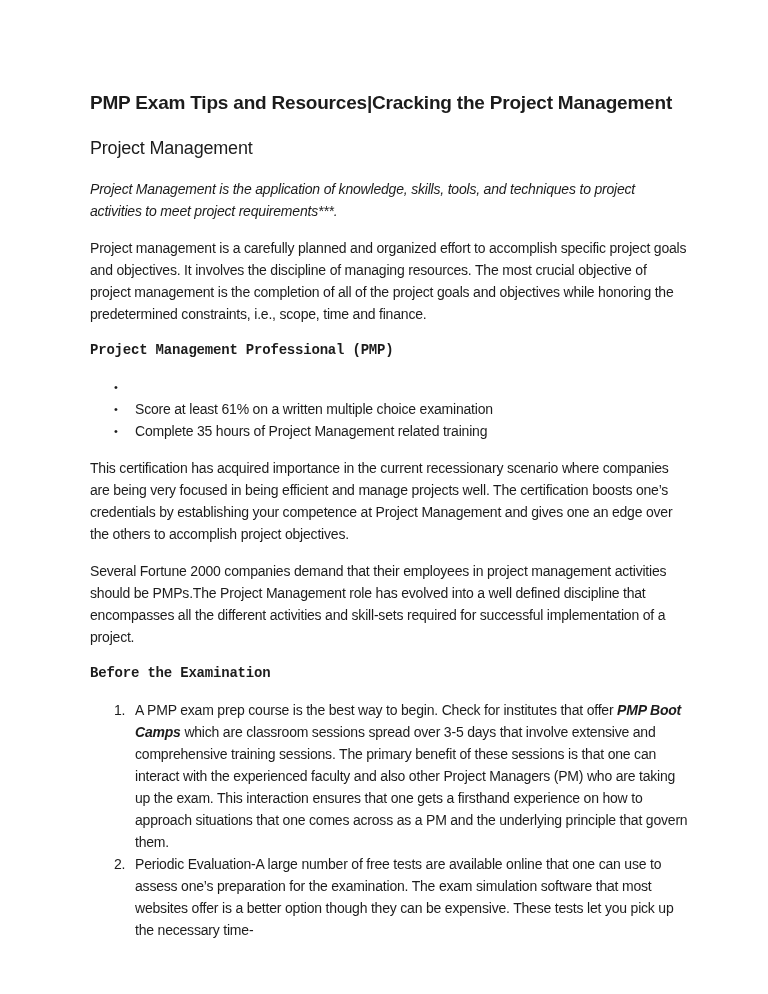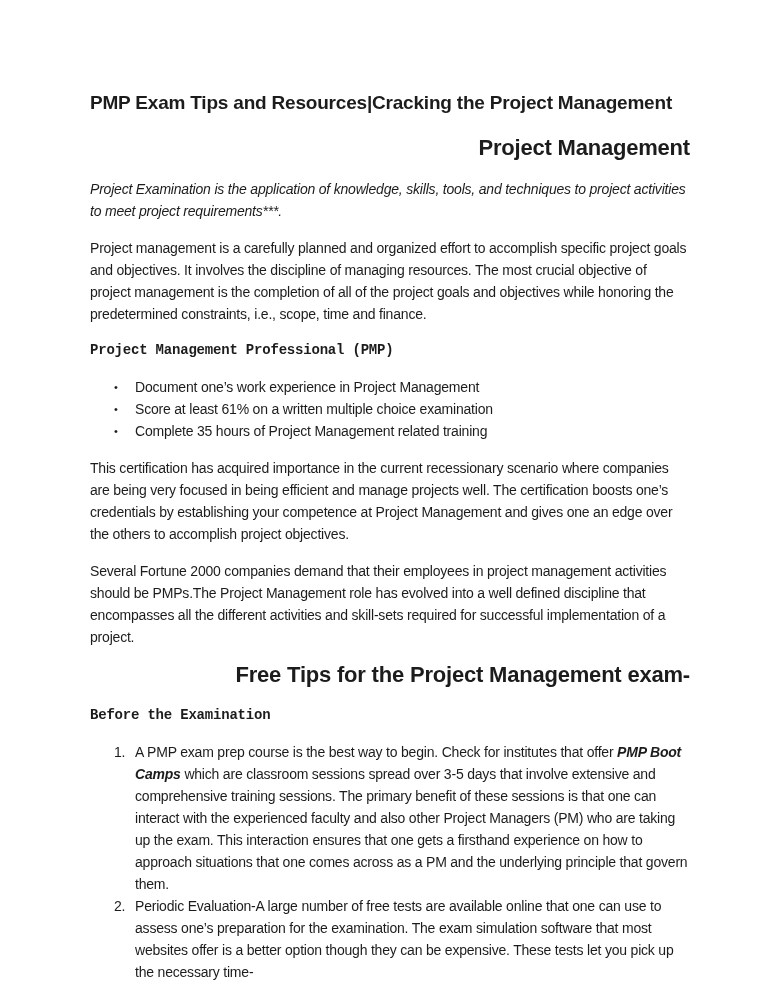--- a/index.html
+++ b/index.html
@@ -23,26 +23,25 @@
     width: 600px;
   }
   .doc-title {
     font-size: 19px;
     font-weight: bold;
     line-height: 30px;
     margin: 0 0 18px 0;
     letter-spacing: -0.2px;
   }
   .h2 {
-    font-size: 22px;
-    font-weight: bold;
+    font-size: 18px;
+    font-weight: normal;
     line-height: 24px;
     margin: 0 0 18px 0;
     letter-spacing: -0.2px;
-    text-align: right;
   }
   .h3 {
     font-size: 14px;
     font-weight: bold;
     line-height: 20px;
     margin: 0 0 16px 0;
     letter-spacing: -0.2px;
     font-family: Liberation Mono, monospace;
   }
   .para {
@@ -89,47 +88,45 @@
 </head>
 <body>
 
 <div class="page">
   <div class="content">
 
     <h1 class="doc-title"><span>PMP Exam Tips and Resources|Cracking the Project Management</span><br></h1>
 
     <h2 class="h2">Project Management</h2>
 
-    <p class="para italic">Project Examination is the application of knowledge, skills, tools, and techniques to project activities to meet project requirements***.</p>
+    <p class="para italic">Project Management is the application of knowledge, skills, tools, and techniques to project activities to meet project requirements***.</p>
 
     <p class="para">Project management is a carefully planned and organized effort to accomplish specific project goals and objectives. It involves the discipline of managing resources. The most crucial objective of project management is the completion of all of the project goals and objectives while honoring the predetermined constraints, i.e., scope, time and finance.</p>
 
     <h3 class="h3">Project Management Professional (PMP)</h3>
 
 
     <div class="bullet-list">
       <div class="bullet-item">
         <span class="bullet-marker">•</span>
-        <span>Document one’s work experience in Project Management</span>
       </div>
       <div class="bullet-item">
         <span class="bullet-marker">•</span>
         <span>Score at least 61% on a written multiple choice examination</span>
       </div>
       <div class="bullet-item">
         <span class="bullet-marker">•</span>
         <span>Complete 35 hours of Project Management related training</span>
       </div>
     </div>
 
     <p class="para">This certification has acquired importance in the current recessionary scenario where companies are being very focused in being efficient and manage projects well. The certification boosts one’s credentials by establishing your competence at Project Management and gives one an edge over the others to accomplish project objectives.</p>
 
     <p class="para">Several Fortune 2000 companies demand that their employees in project management activities should be PMPs.The Project Management role has evolved into a well defined discipline that encompasses all the different activities and skill-sets required for successful implementation of a project.</p>
 
-    <h2 class="h2">Free Tips for the Project Management exam-</h2>
 
     <h3 class="h3">Before the Examination</h3>
 
     <div class="num-list">
       <div class="num-item">
         <span class="num-marker">1.</span>
         <span class="num-body"><span>A PMP exam prep course is the best way to begin. Check for institutes that offer </span><span class="bold-italic">PMP Boot Camps</span><span> which are classroom sessions spread over 3-5 days that involve extensive and comprehensive training sessions. The primary benefit of these sessions is that one can interact with the experienced faculty and also other Project Managers (PM) who are taking up the exam. This interaction ensures that one gets a firsthand experience on how to approach situations that one comes across as a PM and the underlying principle that govern them.</span></span>
       </div>
       <div class="num-item">
         <span class="num-marker">2.</span>

